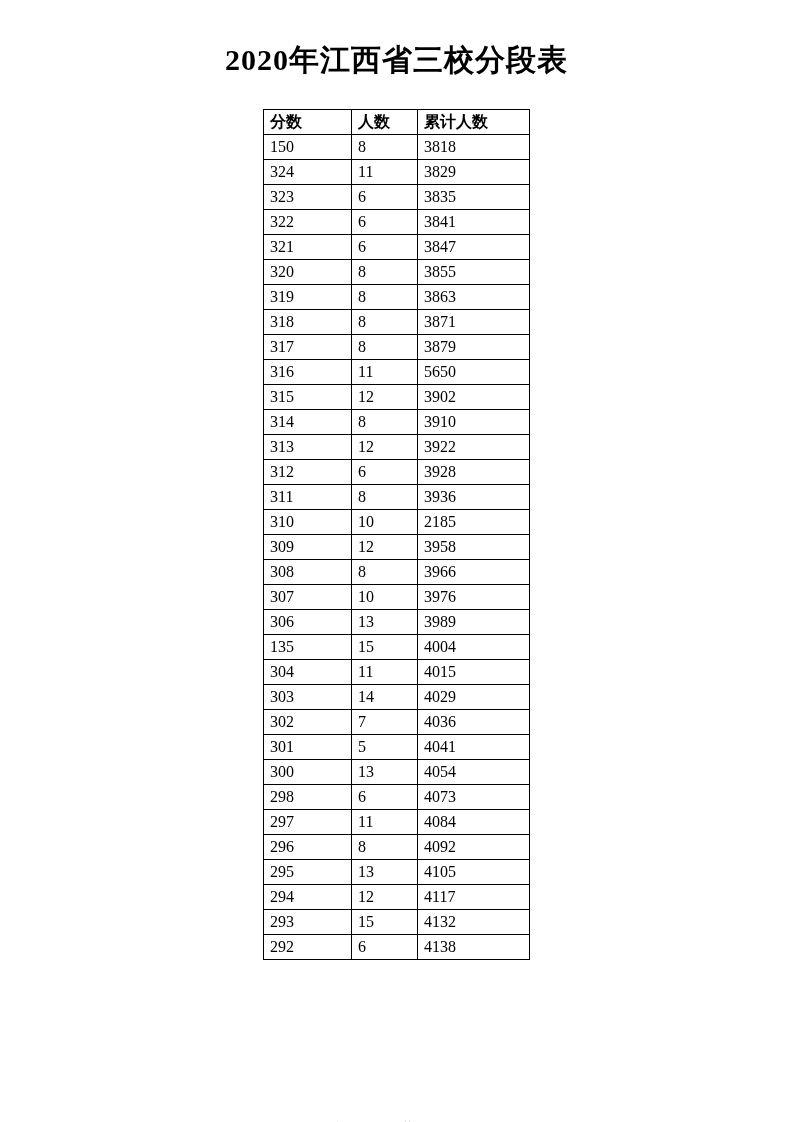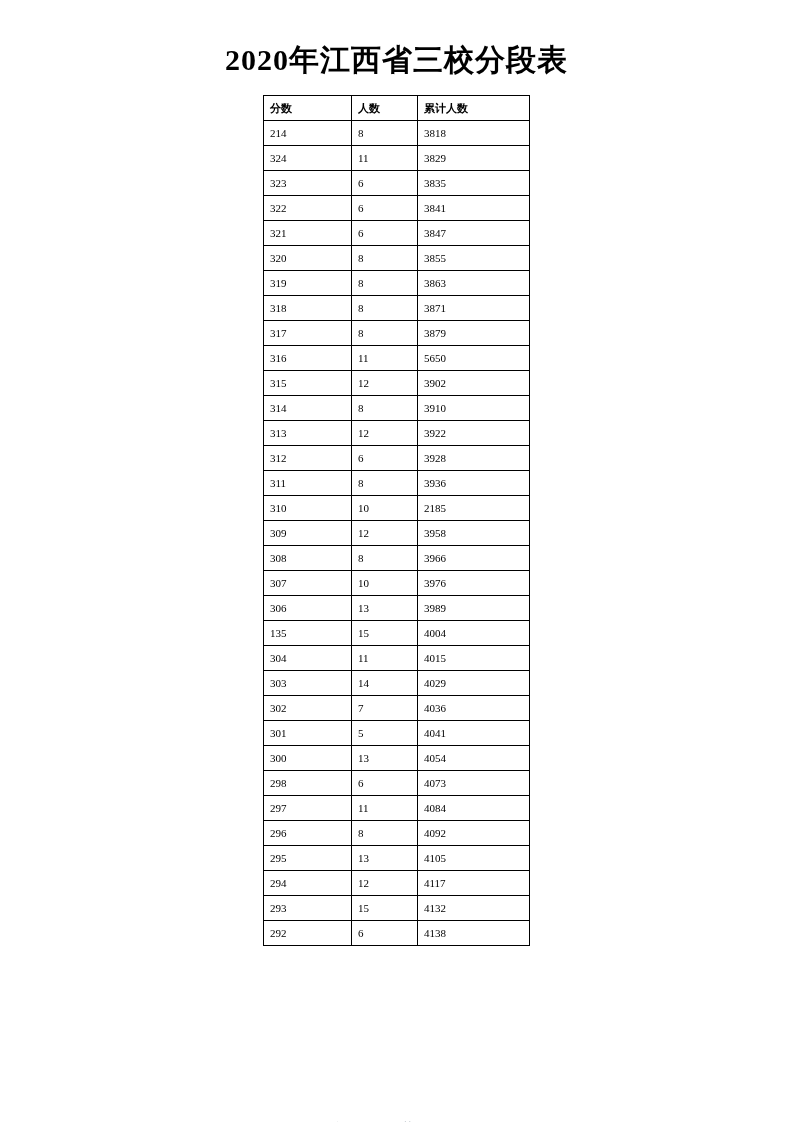--- a/index.html
+++ b/index.html
@@ -21,30 +21,30 @@
     box-sizing: border-box;
     padding: 0;
     position: relative;
   }
   .doc-title {
     text-align: center;
     font-size: 30px;
     font-weight: bold;
     letter-spacing: 1px;
     margin-top: 40px;
-    margin-bottom: 14px;
+    margin-bottom: 28px;
     font-family: "Liberation Serif", "DejaVu Serif", serif;
   }
   .table-wrap {
     display: flex;
     justify-content: center;
   }
   table.score-table {
     border-collapse: collapse;
-    font-size: 11px;
+    font-size: 16px;
     table-layout: fixed;
     border-radius: 10px;
   }
   table.score-table th,
   table.score-table td {
     border: 1px solid #000000;
     height: 24px;
     line-height: 24px;
     padding: 0 0 0 6px;
     text-align: left;
@@ -88,21 +88,21 @@
       </colgroup>
       <thead>
         <tr>
           <th>分数</th>
           <th>人数</th>
           <th>累计人数</th>
         </tr>
       </thead>
       <tbody id="table-body">
           <tr>
-            <td>214</td>
+            <td>150</td>
             <td>8</td>
             <td>3818</td>
           </tr>
           <tr>
             <td>324</td>
             <td>11</td>
             <td>3829</td>
           </tr>
           <tr>
             <td>323</td>

